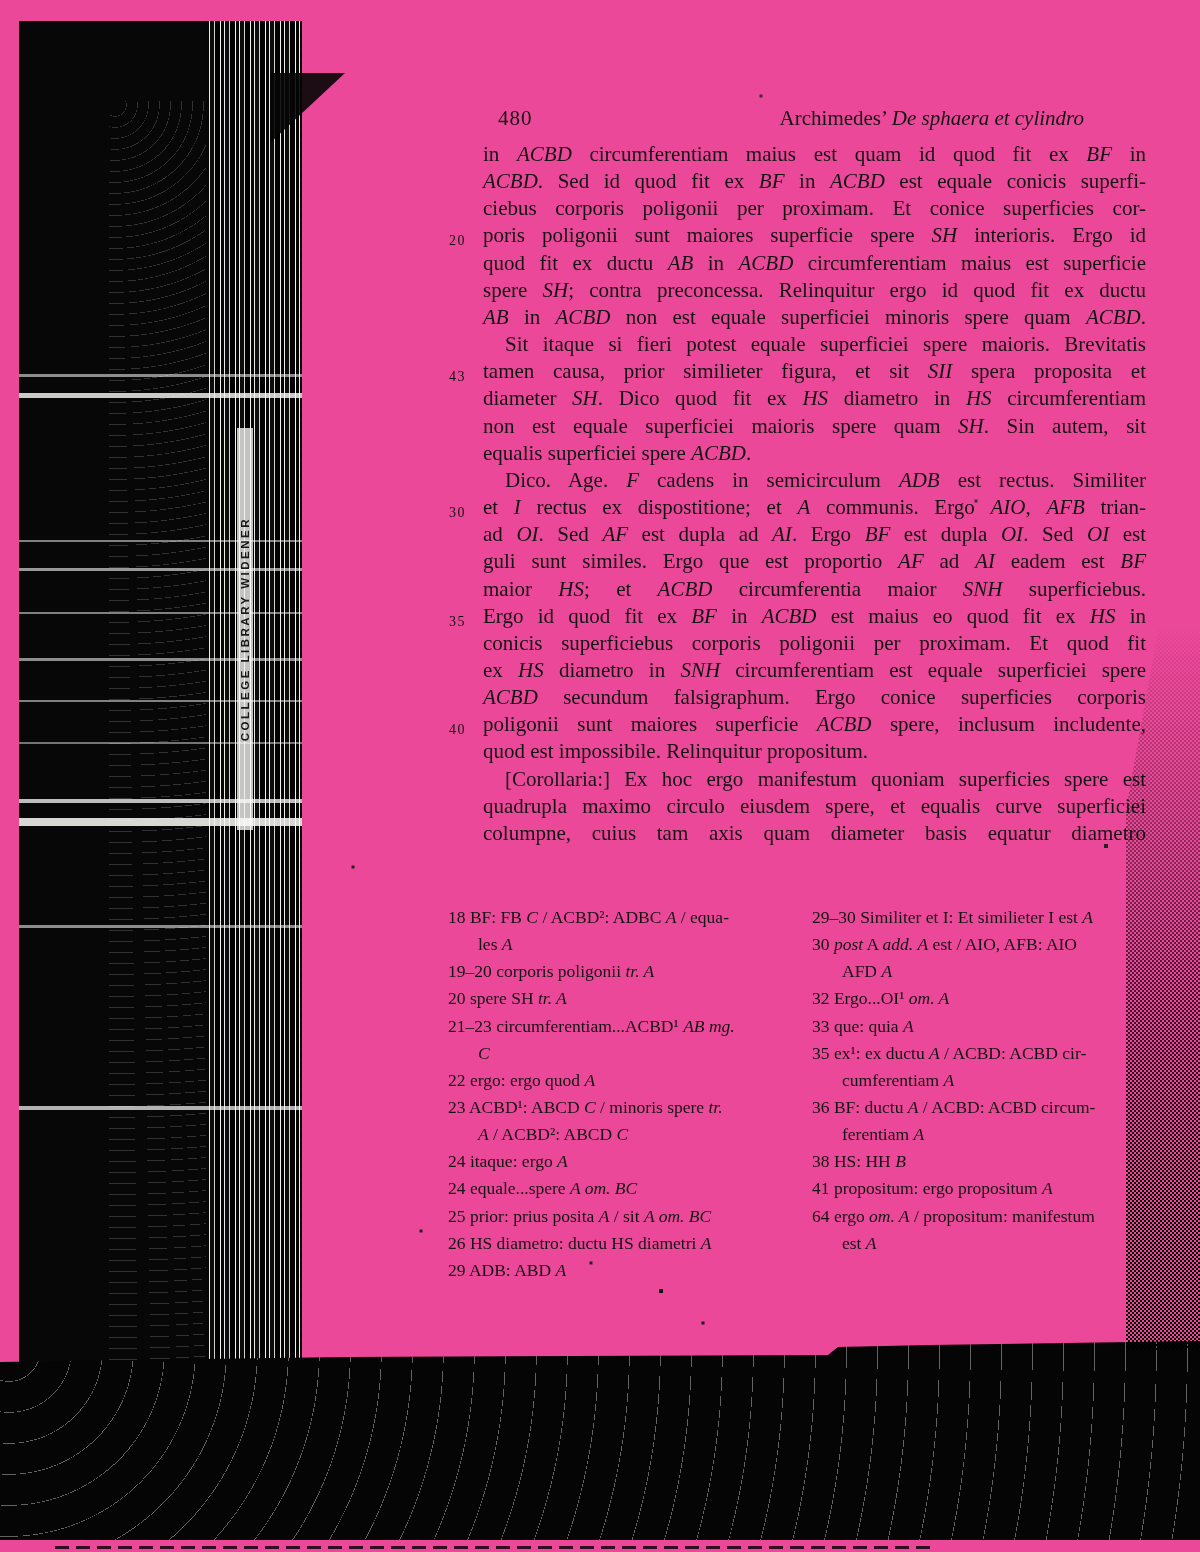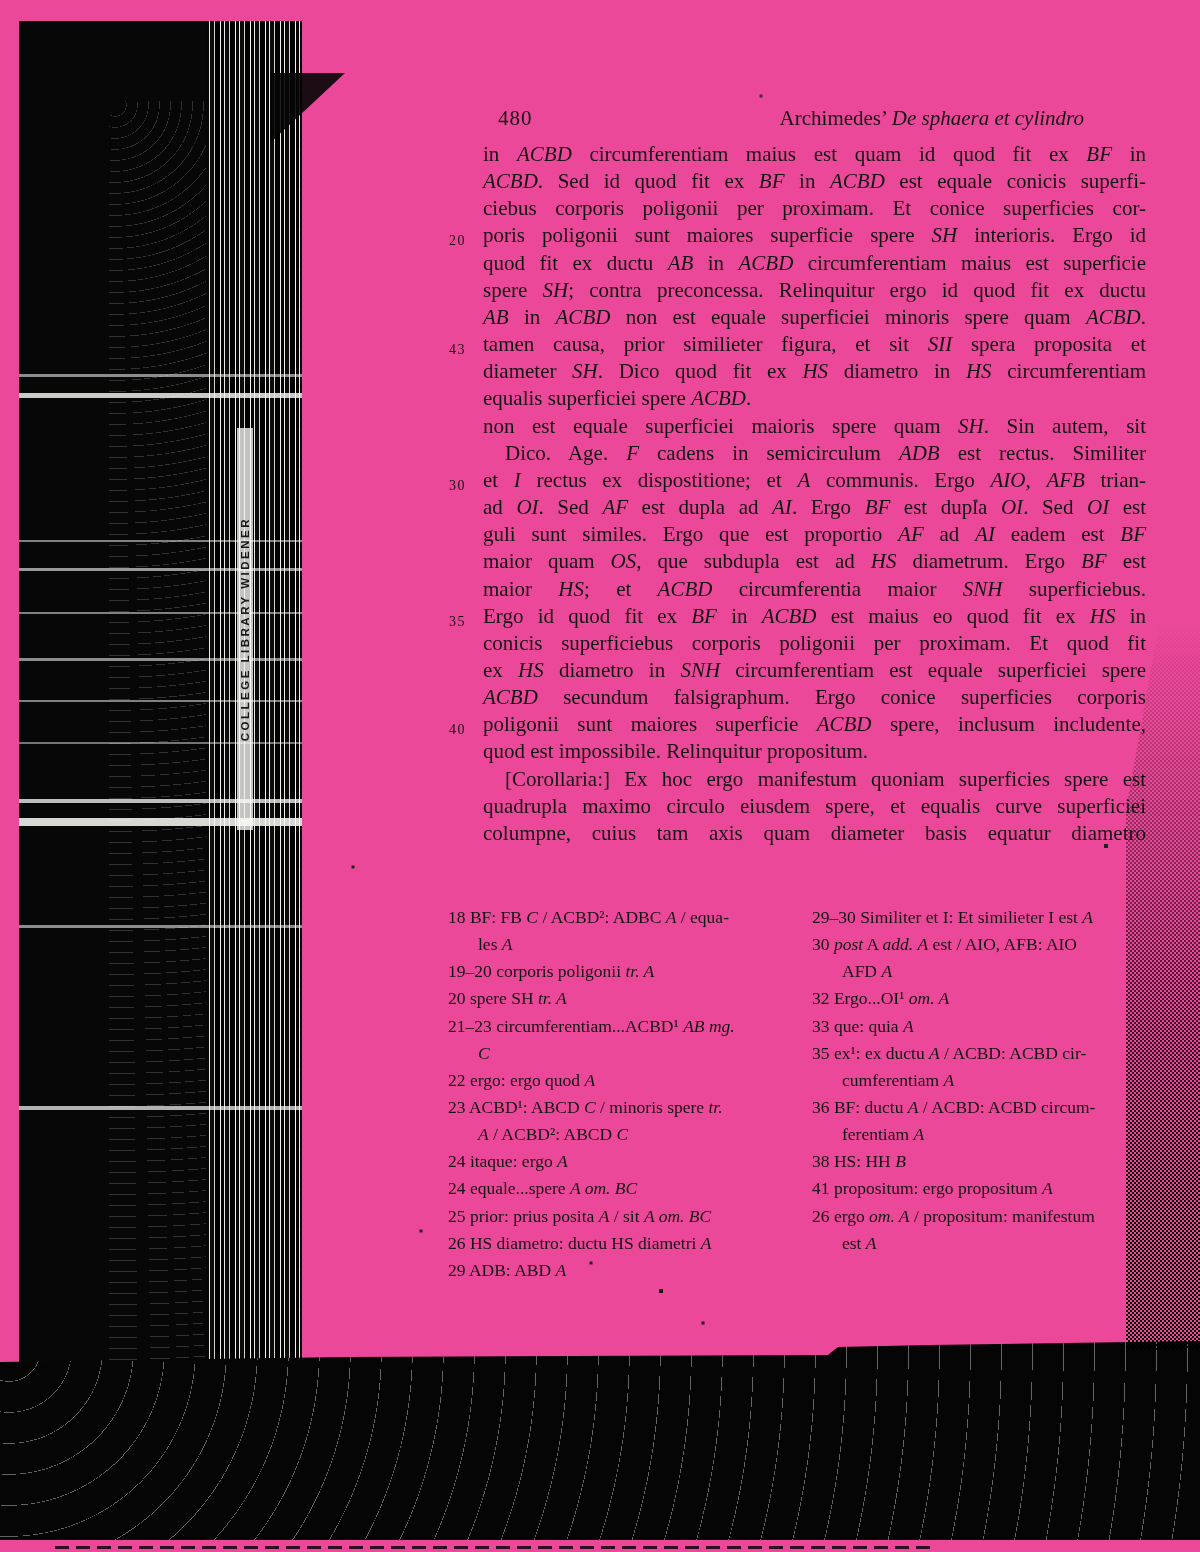--- a/index.html
+++ b/index.html
@@ -83,29 +83,29 @@
   </div>
 
   <div class="textblock">
       <div class="tline just"><span>in </span><span class="it">ACBD</span><span> circumferentiam maius est quam id quod fit ex </span><span class="it">BF</span><span> in</span></div>
       <div class="tline just"><span class="it">ACBD</span><span>. Sed id quod fit ex </span><span class="it">BF</span><span> in </span><span class="it">ACBD</span><span> est equale conicis superfi-</span></div>
       <div class="tline just"><span>ciebus corporis poligonii per proximam. Et conice superficies cor-</span></div>
       <div class="tline just"><span class="lineno">20</span><span>poris poligonii sunt maiores superficie spere </span><span class="it">SH</span><span> interioris. Ergo id</span></div>
       <div class="tline just"><span>quod fit ex ductu </span><span class="it">AB</span><span> in </span><span class="it">ACBD</span><span> circumferentiam maius est superficie</span></div>
       <div class="tline just"><span>spere </span><span class="it">SH</span><span>; contra preconcessa. Relinquitur ergo id quod fit ex ductu</span></div>
       <div class="tline just"><span class="it">AB</span><span> in </span><span class="it">ACBD</span><span> non est equale superficiei minoris spere quam </span><span class="it">ACBD</span><span>.</span></div>
+      <div class="tline ind just"><span>Sit itaque si fieri potest equale superficiei spere maioris. Brevitatis</span></div>
       <div class="tline just"><span class="lineno">43</span><span>tamen causa, prior similieter figura, et sit </span><span class="it">SII</span><span> spera proposita et</span></div>
       <div class="tline just"><span>diameter </span><span class="it">SH</span><span>. Dico quod fit ex </span><span class="it">HS</span><span> diametro in </span><span class="it">HS</span><span> circumferentiam</span></div>
+      <div class="tline just"><span>non est equale superficiei maioris spere quam </span><span class="it">SH</span><span>. Sin autem, sit</span></div>
       <div class="tline"><span>equalis superficiei spere </span><span class="it">ACBD</span><span>.</span></div>
-      <div class="tline just"><span>non est equale superficiei maioris spere quam </span><span class="it">SH</span><span>. Sin autem, sit</span></div>
       <div class="tline ind just"><span>Dico. Age. </span><span class="it">F</span><span> cadens in semicirculum </span><span class="it">ADB</span><span> est rectus. Similiter</span></div>
       <div class="tline just"><span class="lineno">30</span><span>et </span><span class="it">I</span><span> rectus ex dispostitione; et </span><span class="it">A</span><span> communis. Ergo </span><span class="it">AIO</span><span>, </span><span class="it">AFB</span><span> trian-</span></div>
       <div class="tline just"><span>ad </span><span class="it">OI</span><span>. Sed </span><span class="it">AF</span><span> est dupla ad </span><span class="it">AI</span><span>. Ergo </span><span class="it">BF</span><span> est dupla </span><span class="it">OI</span><span>. Sed </span><span class="it">OI</span><span> est</span></div>
       <div class="tline just"><span>guli sunt similes. Ergo que est proportio </span><span class="it">AF</span><span> ad </span><span class="it">AI</span><span> eadem est </span><span class="it">BF</span></div>
-      <div class="tline just"><span>maior quam </span><span class="it">OS</span><span>, que subdupla est ad </span><span class="it">HS</span><span> diametrum. Ergo </span><span class="it">BF</span><span> est</span></div>
       <div class="tline just"><span>maior </span><span class="it">HS</span><span>; et </span><span class="it">ACBD</span><span> circumferentia maior </span><span class="it">SNH</span><span> superficiebus.</span></div>
       <div class="tline just"><span class="lineno">35</span><span>Ergo id quod fit ex </span><span class="it">BF</span><span> in </span><span class="it">ACBD</span><span> est maius eo quod fit ex </span><span class="it">HS</span><span> in</span></div>
       <div class="tline just"><span>conicis superficiebus corporis poligonii per proximam. Et quod fit</span></div>
       <div class="tline just"><span>ex </span><span class="it">HS</span><span> diametro in </span><span class="it">SNH</span><span> circumferentiam est equale superficiei spere</span></div>
       <div class="tline just"><span class="it">ACBD</span><span> secundum falsigraphum. Ergo conice superficies corporis</span></div>
       <div class="tline just"><span class="lineno">40</span><span>poligonii sunt maiores superficie </span><span class="it">ACBD</span><span> spere, inclusum includente,</span></div>
       <div class="tline"><span>quod est impossibile. Relinquitur propositum.</span></div>
       <div class="tline ind just"><span>[Corollaria:] Ex hoc ergo manifestum quoniam superficies spere est</span></div>
       <div class="tline just"><span>quadrupla maximo circulo eiusdem spere, et equalis curve superficiei</span></div>
       <div class="tline just"><span>columpne, cuius tam axis quam diameter basis equatur diametro</span></div>
@@ -132,21 +132,21 @@
       <div class="tline"><span>30 </span><span class="it">post</span><span> A </span><span class="it">add.</span><span> </span><span class="it">A</span><span> est / AIO, AFB: AIO</span></div>
       <div class="tline ind"><span>AFD </span><span class="it">A</span></div>
       <div class="tline"><span>32 Ergo...OI¹ </span><span class="it">om. A</span></div>
       <div class="tline"><span>33 que: quia </span><span class="it">A</span></div>
       <div class="tline"><span>35 ex¹: ex ductu </span><span class="it">A</span><span> / ACBD: ACBD cir-</span></div>
       <div class="tline ind"><span>cumferentiam </span><span class="it">A</span></div>
       <div class="tline"><span>36 BF: ductu </span><span class="it">A</span><span> / ACBD: ACBD circum-</span></div>
       <div class="tline ind"><span>ferentiam </span><span class="it">A</span></div>
       <div class="tline"><span>38 HS: HH </span><span class="it">B</span></div>
       <div class="tline"><span>41 propositum: ergo propositum </span><span class="it">A</span></div>
-      <div class="tline"><span>26 ergo </span><span class="it">om. A</span><span> / propositum: manifestum</span></div>
+      <div class="tline"><span>64 ergo </span><span class="it">om. A</span><span> / propositum: manifestum</span></div>
       <div class="tline ind"><span>est </span><span class="it">A</span></div>
     </div>
 
   <div class="band-left">
     <div class="core-speckle"></div>
     <div class="band-streaks"></div>
   </div>
   <div class="band-top"></div>
   <div class="band-top-taper"></div>
   <div class="fold-line"></div>

